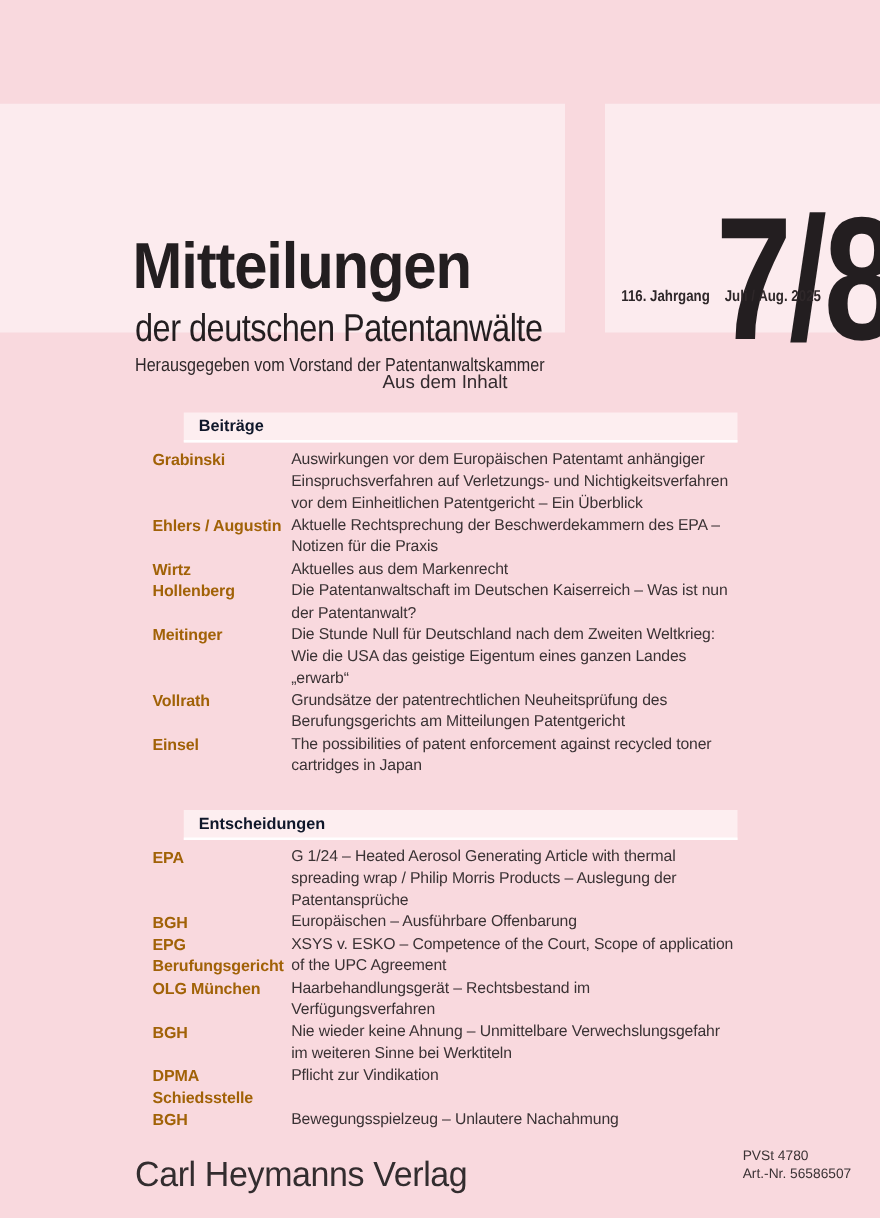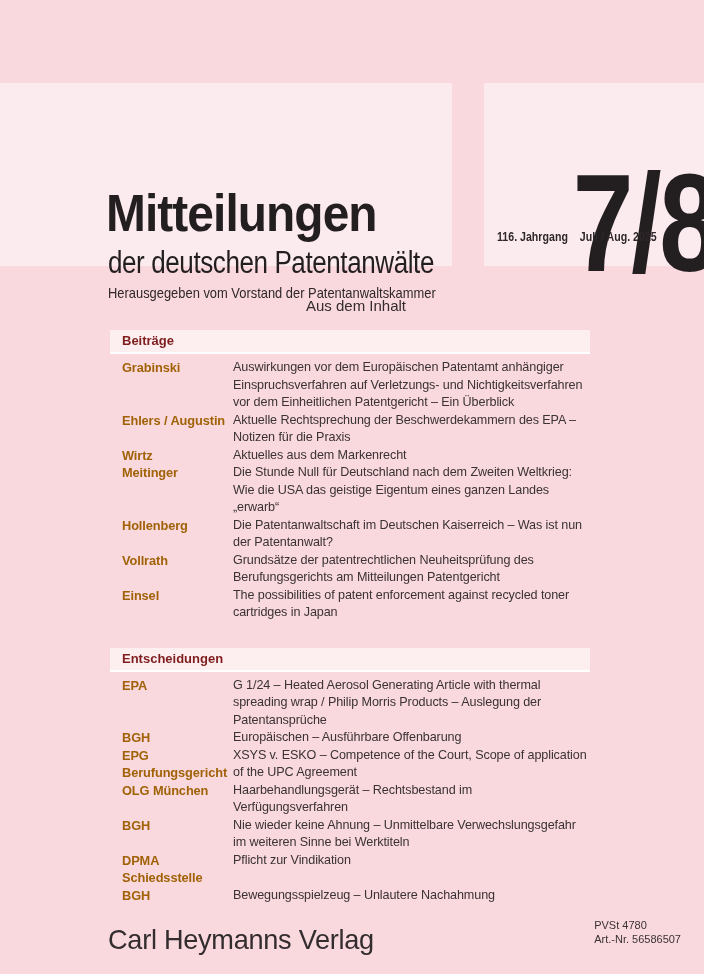--- a/index.html
+++ b/index.html
@@ -40,21 +40,21 @@
     font-size:12.5px;font-weight:700;line-height:14px;color:#2e2729;
     transform:scaleX(.85);transform-origin:left;
   }
   
   .toc{position:absolute;left:110px;top:296px;width:480px;}
   .toc-heading{font-size:15px;font-weight:400;line-height:19px;margin:0 0 15px 12px;color:#332b2e;text-align:center;}
   .band{
     background:var(--band-bg,#fdeef0);
     border-bottom:2px solid rgba(255,255,255,.9);
     padding:3px 12px 3px 12px;height:16px;margin-top:4px;
-    font-size:13px;font-weight:700;line-height:16px;color:#7f1d1d;
+    font-size:13px;font-weight:700;line-height:16px;color:#0f172a;margin-left:37px;
   }
   .entries{padding:5px 0 22px 12px;}
   .entry{display:flex;align-items:flex-start;}
   .entry-author{
     flex:none;width:111px;font-size:12.8px;font-weight:700;
     line-height:17.5px;letter-spacing:-.1px;color:#a16207;
   }
   .entry-title{
     width:357px;font-size:12.6px;font-weight:400;
     line-height:17.5px;letter-spacing:-.1px;color:#3a3234;
@@ -104,27 +104,27 @@
     <div class="entry-author">Ehlers / Augustin</div>
     <div class="entry-title">Aktuelle Rechtsprechung der Beschwerdekammern des EPA – Notizen für die Praxis</div>
   </div>
 
   <div class="entry">
     <div class="entry-author">Wirtz</div>
     <div class="entry-title">Aktuelles aus dem Markenrecht</div>
   </div>
 
   <div class="entry">
-    <div class="entry-author">Meitinger</div>
-    <div class="entry-title">Die Stunde Null für Deutschland nach dem Zweiten Weltkrieg: Wie die USA das geistige Eigentum eines ganzen Landes „erwarb“</div>
+    <div class="entry-author">Hollenberg</div>
+    <div class="entry-title">Die Patentanwaltschaft im Deutschen Kaiserreich – Was ist nun der Patentanwalt?</div>
   </div>
 
   <div class="entry">
-    <div class="entry-author">Hollenberg</div>
-    <div class="entry-title">Die Patentanwaltschaft im Deutschen Kaiserreich – Was ist nun der Patentanwalt?</div>
+    <div class="entry-author">Meitinger</div>
+    <div class="entry-title">Die Stunde Null für Deutschland nach dem Zweiten Weltkrieg: Wie die USA das geistige Eigentum eines ganzen Landes „erwarb“</div>
   </div>
 
   <div class="entry">
     <div class="entry-author">Vollrath</div>
     <div class="entry-title">Grundsätze der patentrechtlichen Neuheitsprüfung des Berufungsgerichts am Mitteilungen Patentgericht</div>
   </div>
 
   <div class="entry">
     <div class="entry-author">Einsel</div>
     <div class="entry-title">The possibilities of patent enforcement against recycled toner cartridges in Japan</div>

